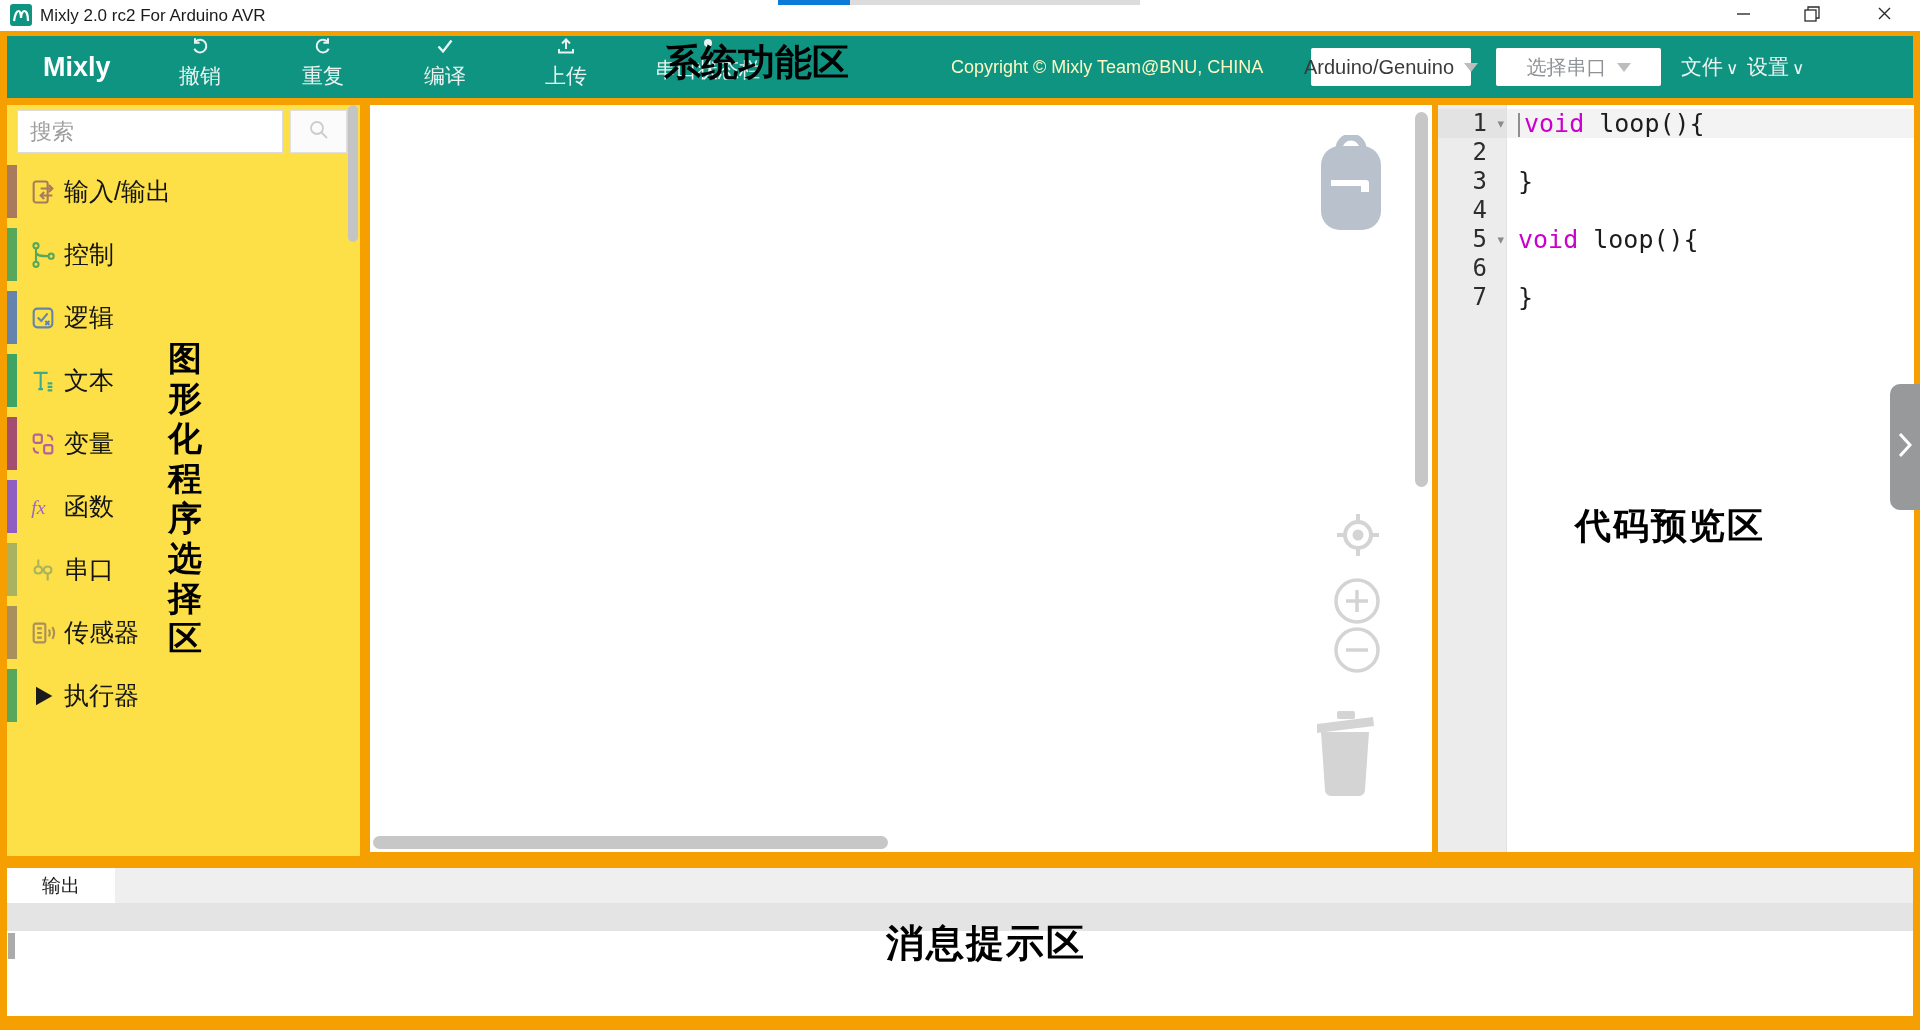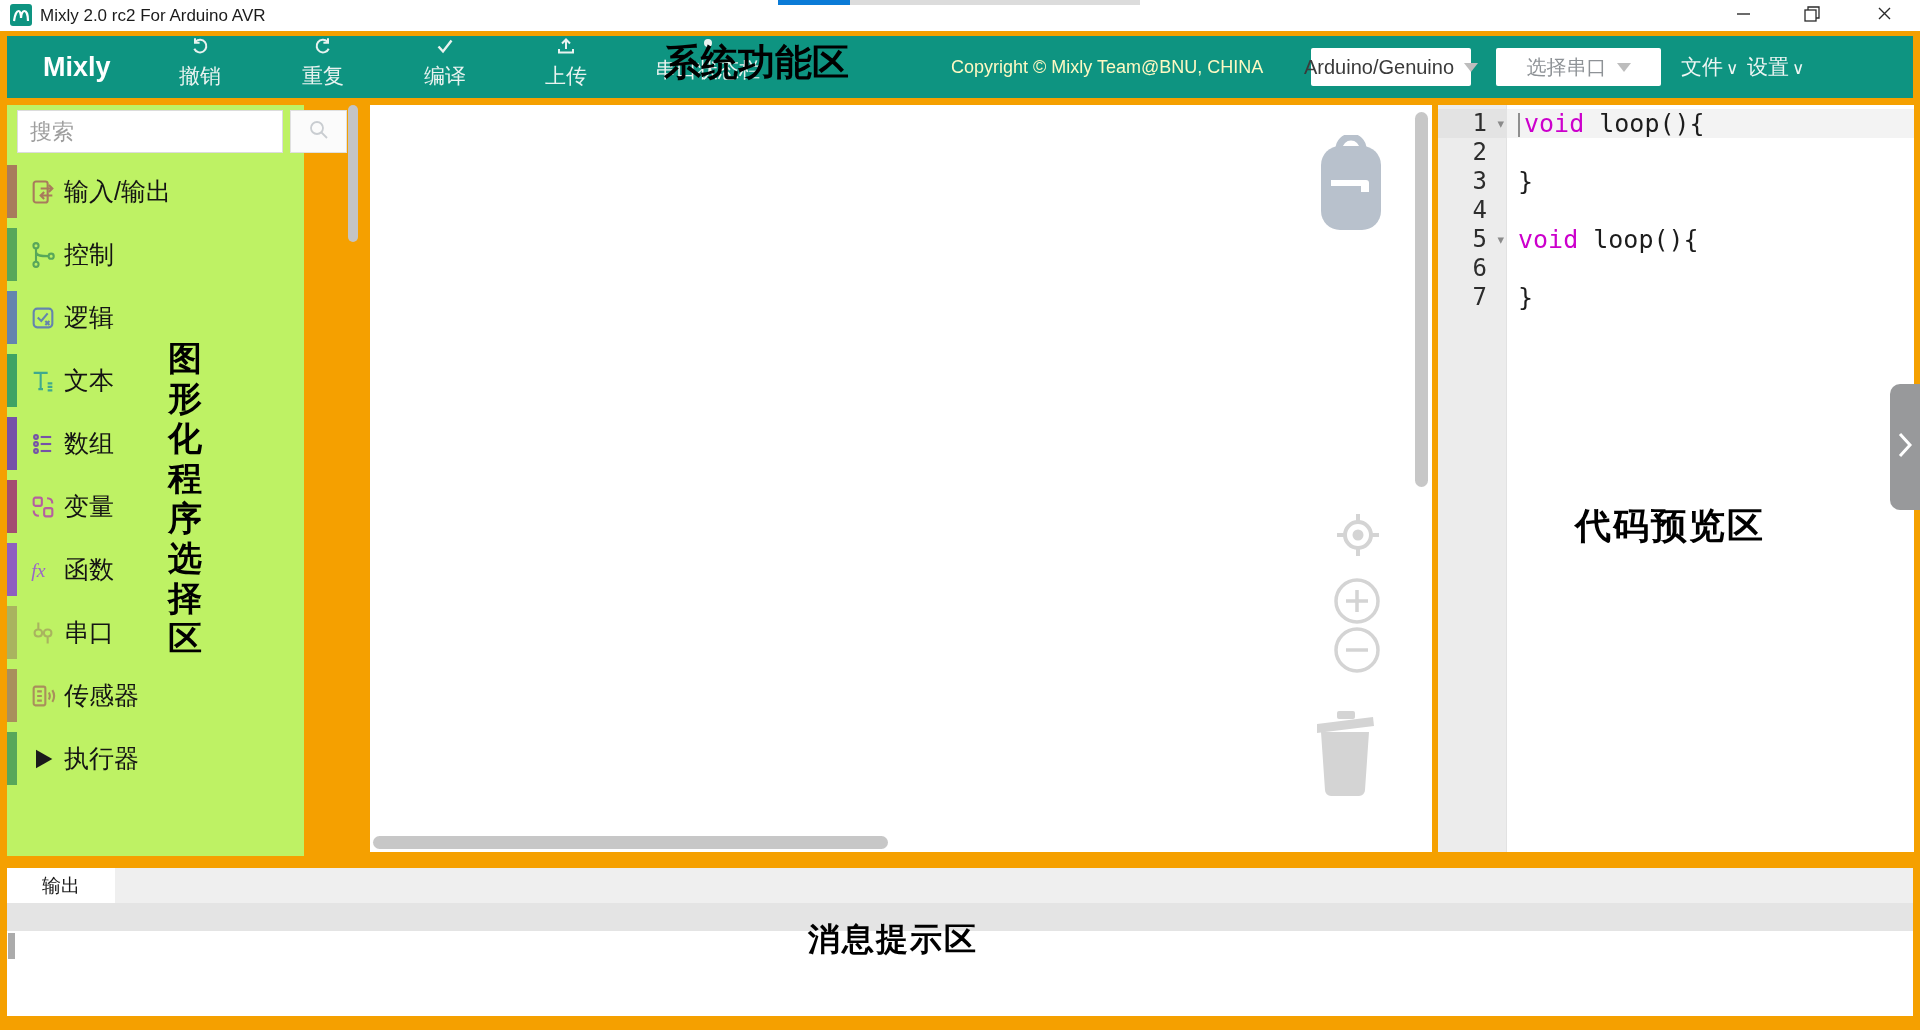--- a/index.html
+++ b/index.html
@@ -22,21 +22,21 @@
   .tb-item .icn svg { display:block; }
   .copyright { position:absolute; left:944px; top:0; line-height:62px; font-size:18px; color:#fef9c3; }
   .selbox { position:absolute; top:12px; height:38px; background:#FFFFFF; display:flex; align-items:center; justify-content:center; gap:10px; border-radius:2px; }
   .selbox .txt { font-size:20px; color:#3a3a3a; }
   .selbox.placeholder .txt { color:#8e9296; }
   .caret { width:0; height:0; border-left:7px solid transparent; border-right:7px solid transparent; border-top:9px solid #BDBDBD; }
   .menu { position:absolute; top:0; line-height:62px; color:#EFF6F4; font-size:21px; cursor:pointer; }
   .menu .vee { font-size:17px; margin-left:3px; }
 
   
-  .sidebar { position:absolute; left:7px; top:105px; width:297px; height:751px; background:#bef264; }
+  .sidebar { position:absolute; left:7px; top:105px; width:353px; height:751px; background:#fde047; }
   .search-input { position:absolute; left:10px; top:5px; width:266px; height:43px; background:#FFFFFF; border:1px solid #DCDCDC; font-size:22px; color:#333; padding:0 12px; outline:none; }
   .search-input::placeholder { color:#9E9E9E; }
   .search-btn { position:absolute; left:283px; top:5px; width:57px; height:43px; background:#FBFBFB; border:1px solid #E0E0E0; display:flex; align-items:center; justify-content:center; cursor:pointer; }
   .side-scroll { position:absolute; left:341px; top:0; width:10px; height:137px; background:#C4C4C4; border-radius:5px; }
   .cats { position:absolute; left:0; top:55px; width:340px; }
   .cat { position:relative; height:63px; display:flex; align-items:center; cursor:pointer; }
   .cat .bar { position:absolute; left:0; top:5px; width:10px; height:53px; }
   .cat .icn { position:absolute; left:22px; top:50%; transform:translateY(-50%); width:28px; height:28px; }
   .cat .icn svg { width:28px; height:28px; display:block; }
   .cat .lbl { position:absolute; left:57px; font-size:25px; color:#141414; }
@@ -69,21 +69,21 @@
   .msg-strip { position:absolute; left:7px; top:903px; width:1906px; height:28px; background:#E4E4E4; }
   .msg-area { position:absolute; left:7px; top:931px; width:1906px; height:85px; background:#FFFFFF; }
   .msg-thumb { position:absolute; left:1px; top:2px; width:7px; height:26px; background:#ABABAB; }
 
   
   .anno { position:absolute; color:#000000; font-family:"DejaVu Serif","Liberation Serif",serif; font-weight:bold; z-index:50; pointer-events:none; }
   .anno-toolbar { left:664px; top:38px; font-size:37px; }
   .anno-side { left:168px; top:338px; width:38px; font-size:34px; line-height:40px; word-break:break-all; }
   .anno-canvas { left:695px; top:468px; font-size:38px; letter-spacing:2px; }
   .anno-code { left:1575px; top:502px; font-size:36px; letter-spacing:2px; }
-  .anno-msg { left:808px; top:918px; font-size:32px; letter-spacing:2px; }
+  .anno-msg { left:886px; top:918px; font-size:38px; letter-spacing:2px; }
 </style>
 </head>
 <body>
 
 <div id="stage">
 
   <div class="titlebar">
     <span class="logo">
       <svg width="22" height="22" viewBox="0 0 22 22">
           <rect width="22" height="22" rx="3" fill="#0E9481"></rect>
@@ -219,34 +219,20 @@
           <span class="bar" style="background: rgb(63, 163, 100);"></span>
           <span class="icn" style="color: rgb(63, 169, 142);">
             <svg viewBox="0 0 24 24" fill="none" stroke="currentColor" stroke-width="1.8">
               <path d="M4 5h12M10 5v14M8 19h4"></path>
               <path d="M16 14h4M16 17h4M16 20h4"></path>
             </svg>
           </span>
           <span class="lbl">文本</span>
         </div>
         <div class="cat">
-          <span class="bar" style="background: rgb(118, 82, 168);"></span>
-          <span class="icn" style="color: rgb(118, 82, 168);">
-            <svg viewBox="0 0 24 24" fill="none" stroke="currentColor" stroke-width="1.8">
-              <circle cx="6" cy="6" r="1.6"></circle>
-              <path d="M10 6h9"></path>
-              <circle cx="6" cy="12" r="1.6"></circle>
-              <path d="M10 12h9"></path>
-              <circle cx="6" cy="18" r="1.6"></circle>
-              <path d="M10 18h9"></path>
-            </svg>
-          </span>
-          <span class="lbl">数组</span>
-        </div>
-        <div class="cat">
           <span class="bar" style="background: rgb(163, 78, 113);"></span>
           <span class="icn" style="color: rgb(181, 95, 160);">
             <svg viewBox="0 0 24 24" fill="none" stroke="currentColor" stroke-width="1.8">
               <rect x="4" y="4" width="7" height="7" rx="1.5"></rect>
               <rect x="13" y="13" width="7" height="7" rx="1.5"></rect>
               <path d="M15.5 4.5c3 0 4.5 1.5 4.5 4.5M8.5 19.5c-3 0-4.5-1.5-4.5-4.5"></path>
             </svg>
           </span>
           <span class="lbl">变量</span>
         </div>

